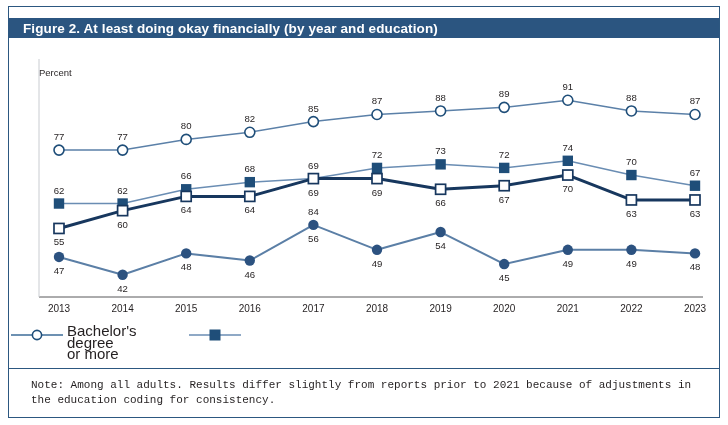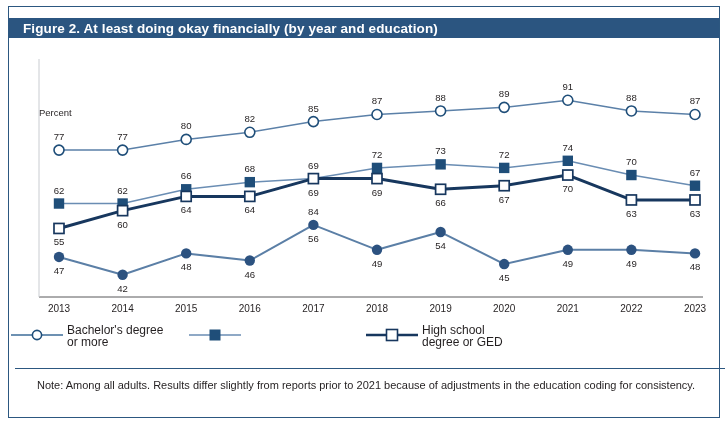--- a/index.html
+++ b/index.html
@@ -15,38 +15,38 @@
   .titlebar{
     position:absolute;left:9px;top:18px;width:710px;height:20px;
     background:#2b5580;box-sizing:border-box;display:flex;align-items:center;
   }
   .titlebar .t{
     color:#ffffff;font-size:13.5px;font-weight:bold;padding-left:14px;
     letter-spacing:.1px;white-space:nowrap;
   }
   .plotwrap{position:absolute;left:9px;top:39px;width:710px;height:290px;}
   .axislabel{
-    position:absolute;left:30px;top:28px;font-size:9.5px;color:#231f20;margin-top:40px;
+    position:absolute;left:30px;top:28px;font-size:9.5px;color:#231f20;
   }
   svg.chart{position:absolute;left:0;top:0;width:710px;height:290px;display:block;}
   .dlabel{font-size:9.6px;fill:#231f20;font-family:"Liberation Sans",sans-serif;text-anchor:middle;}
   .xtick{font-size:10px;fill:#231f20;font-family:"Liberation Sans",sans-serif;text-anchor:middle;}
 
   .legend{
     position:absolute;left:9px;top:325px;width:710px;height:44px;
     display:flex;
   }
   .lgitem{display:flex;align-items:flex-start;width:25%;box-sizing:border-box;}
   .lgkey{width:56px;flex:0 0 56px;padding-top:3px;}
-  .lgtext{font-size:12px;color:#231f20;line-height:11.6px;padding-left:2px;}
+  .lgtext{font-size:15px;color:#231f20;line-height:11.6px;padding-left:2px;}
   .note{
-    position:absolute;left:15px;top:368px;width:710px;height:48px;
+    position:absolute;left:9px;top:368px;width:710px;height:48px;
     border-top:1px solid #2c5780;box-sizing:border-box;
     padding:9px 26px 0 22px;
-    font-size:11px;color:#231f20;line-height:15px;
+    font-size:11px;color:#231f20;line-height:15px;font-family:Liberation Mono, monospace;
   }
 </style>
 </head>
 <body>
 
 <div id="fig">
   <div class="frame"></div>
 
   <div class="titlebar">
     <div class="t">Figure 2. At least doing okay financially (by year and education)</div>
@@ -180,29 +180,17 @@
 
     <div class="lgitem">
       <div class="lgkey">
         <svg width="56" height="14" viewBox="0 0 56 14">
           <line x1="2" y1="7" x2="54" y2="7" stroke="#6a8db3" stroke-width="1.6"></line>
           <rect x="22.5" y="1.5" width="11" height="11" fill="#1f4e79"></rect>
         </svg>
       </div>
     </div>
 
-    <div class="lgitem">
-      <div class="lgkey">
-        <svg width="56" height="14" viewBox="0 0 56 14">
-          <line x1="2" y1="7" x2="54" y2="7" stroke="#17375e" stroke-width="2.6"></line>
-          <rect x="22.5" y="1.5" width="11" height="11" fill="#ffffff" stroke="#17375e" stroke-width="1.6"></rect>
-        </svg>
-      </div>
-      <div class="lgtext">
-        <div>High school</div>
-        <div>degree or GED</div>
-      </div>
-    </div>
 
   </div>
 
   <div class="note">Note: Among all adults. Results differ slightly from reports prior to 2021 because of adjustments in the education coding for consistency.</div>
 </div>
 
 </body></html>

